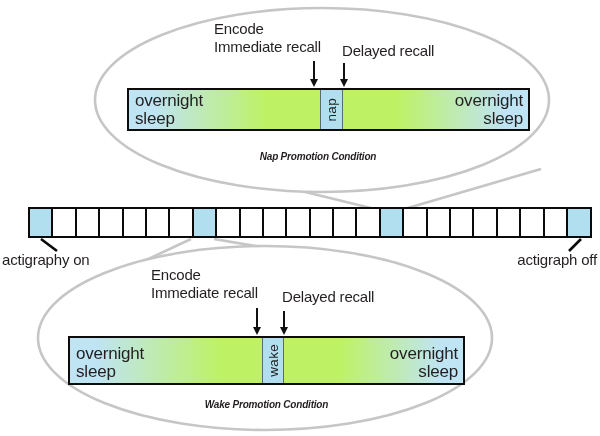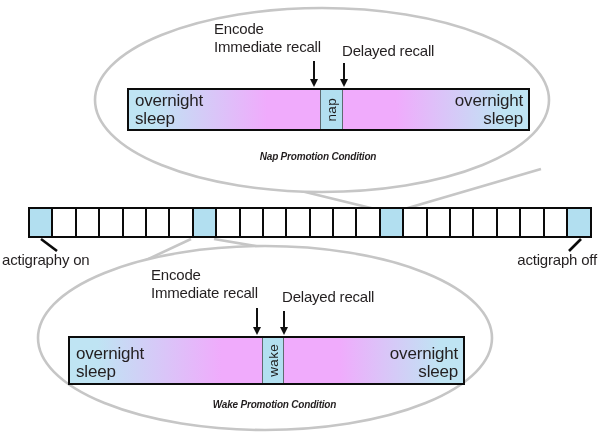--- a/index.html
+++ b/index.html
@@ -4,21 +4,21 @@
 <style>
   html,body{margin:0;padding:0;background:#fff;}
   .canvas{
     position:relative;width:600px;height:436px;background:#fff;overflow:hidden;
     font-family:"Liberation Sans",sans-serif;color:var(--ink,#231f20);
     --hl:#b2dff0;--grad:#bfe4f3;--egray:#c6c6c6;--ink:#231f20;
   }
   svg.bg{position:absolute;left:0;top:0;width:600px;height:436px;}
 
   
-  .bar{position:absolute;background:#f0abfc;border:2px solid #0c0c0c;box-sizing:border-box;text-decoration:underline;}
+  .bar{position:absolute;background:#bef264;border:2px solid #0c0c0c;box-sizing:border-box;text-decoration:underline;}
   .bar .grad{position:absolute;top:0;height:100%;}
   .bar .grad.left{left:0;background:linear-gradient(to right,var(--grad) 0%,var(--grad) 18%,rgba(255,255,255,0) 100%);}
   .bar .grad.right{right:0;background:linear-gradient(to left,var(--grad) 0%,var(--grad) 18%,rgba(255,255,255,0) 100%);}
   .sleep{position:absolute;font-size:17px;line-height:18px;letter-spacing:-0.2px;}
   .sleep.right{text-align:right;}
   .interval{position:absolute;top:0;height:100%;background:var(--hl);border-left:1px solid #5e6a70;border-right:1px solid #5e6a70;box-sizing:border-box;display:flex;align-items:center;justify-content:center;}
   .vtext{writing-mode:vertical-rl;transform:rotate(180deg);font-size:13.5px;letter-spacing:0.3px;color:#1e1e1e;}
 
   .lbl{position:absolute;font-size:15px;line-height:18px;letter-spacing:-0.2px;}
   .caption{position:absolute;font-size:10px;font-weight:700;font-style:italic;text-align:center;letter-spacing:-0.2px;}
@@ -142,16 +142,16 @@
       </div>
       <div class="interval" style="left:192px;width:22px;">
         <span class="vtext">wake</span>
       </div>
       <div class="sleep right" style="right:5px;top:7px;">
         <div>overnight</div>
         <div>sleep</div>
       </div>
     </div>
 
-    <div class="caption" style="left:76px;top:399px;width:397px;">Wake Promotion Condition</div>
+    <div class="caption" style="left:68px;top:399px;width:397px;">Wake Promotion Condition</div>
   </section>
 
 </div>
 
 </body></html>

